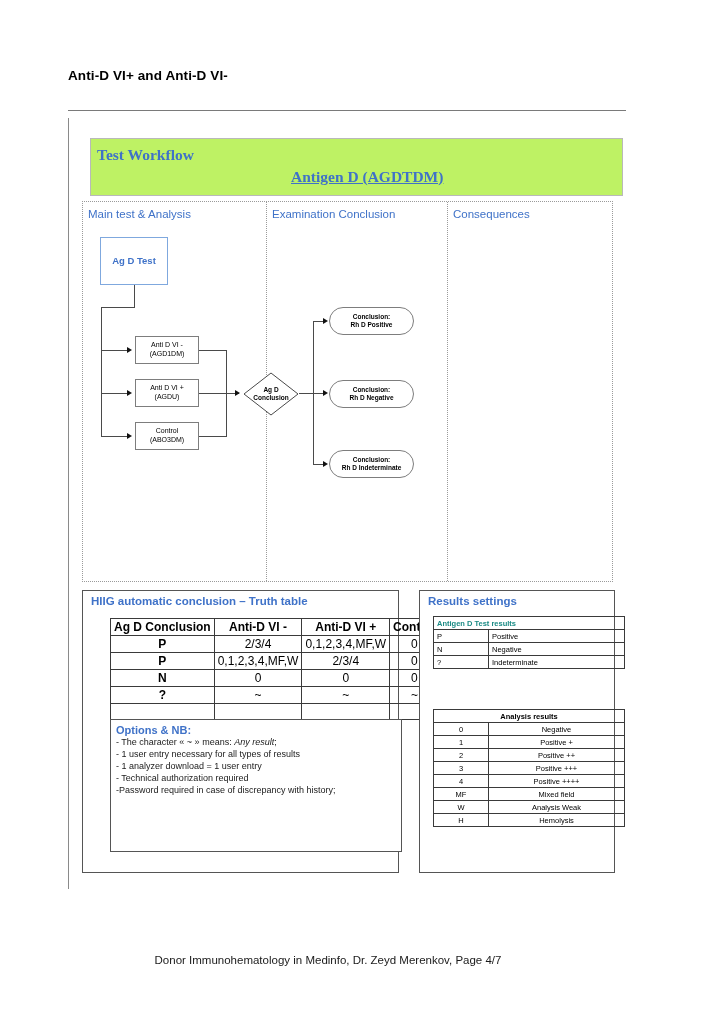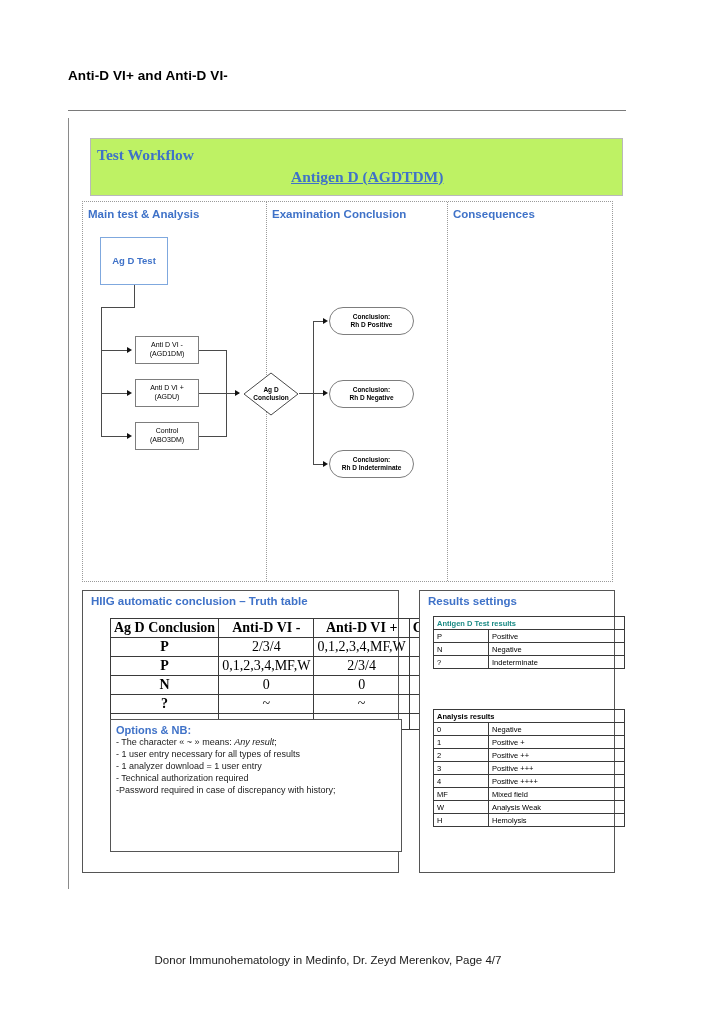--- a/index.html
+++ b/index.html
@@ -93,21 +93,21 @@
     height: 379px;
     border-left: 1px dotted #9a9a9a;
   }
   .wf-col-div.c1 { left: 183px; }
   .wf-col-div.c2 { left: 364px; }
 
   .col-head {
     position: absolute;
     top: 6px;
     font-size: 11.5px;
-    font-weight: bold;
+    font-weight: normal;
     color: #3f72c8;
     white-space: nowrap;
   }
   .col-head.h1 { left: 5px; }
   .col-head.h2 { left: 189px; }
   .col-head.h3 { left: 370px; }
 
   
   .node {
     position: absolute;
@@ -222,22 +222,21 @@
     color: #3f72c8;
     white-space: nowrap;
   }
 
   
   .truth-table {
     position: absolute;
     left: 27px;
     top: 27px;
     border-collapse: collapse;
-    font-size: 14px;
-    font-family: Liberation Serif, serif;
+    font-size: 12px;
   }
   .truth-table td, .truth-table th {
     border: 1px solid #3a3a3a;
     text-align: center;
     padding: 1px 3px;
     font-weight: bold;
     height: 12px;
     color: #000;
   }
   .truth-table th { white-space: nowrap; }
@@ -270,21 +269,21 @@
   .options-line .it { font-style: italic; }
 
   
   .settings-table {
     position: absolute;
     border-collapse: collapse;
     font-size: 7.5px;
     width: 192px;
   }
   .settings-table.t1 { left: 13px; top: 25px; }
-  .settings-table.t2 { left: 13px; top: 118px; }
+  .settings-table.t2 { left: 13px; top: 118px; text-align: center; }
   .settings-table td {
     border: 1px solid #3a3a3a;
     padding: 1px 3px;
     height: 10px;
     color: #000;
   }
   .settings-table td.key { width: 48px; }
   .settings-table tr.hdr td {
     font-weight: bold;
     color: #1a8a84;

